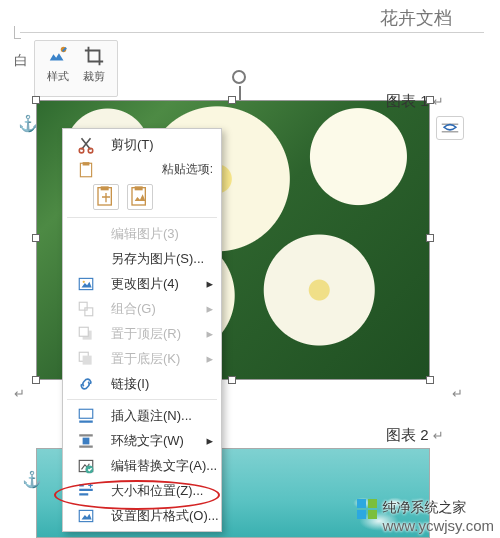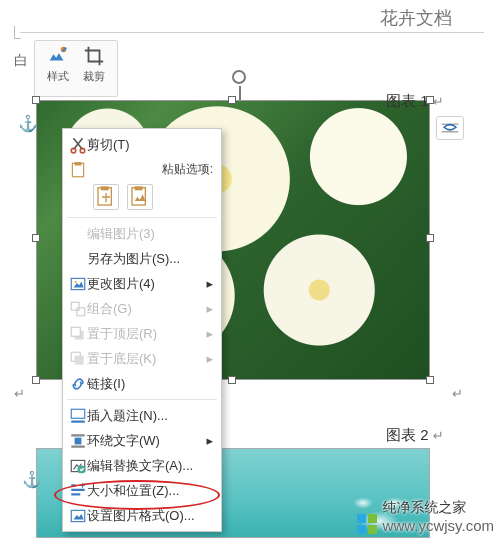--- a/index.html
+++ b/index.html
@@ -97,23 +97,24 @@
     background: #fff;
     border: 1px solid #c9c9c9;
     box-shadow: 3px 3px 7px rgba(0,0,0,.25);
     padding: 3px 0;
     z-index: 50;
   }
   .ctx-menu .row {
     display: flex; align-items: center;
     height: 25px;
     padding: 0 8px 0 6px;
-    gap: 0;
+    gap: 16px;
     color: #333;
     white-space: nowrap;
+    margin-left: 8px;
   }
   .ctx-menu .row.disabled { color: #b8b8b8; }
   .ctx-menu .ico {
     width: 18px; height: 18px; flex: 0 0 18px;
     display:flex; align-items:center; justify-content:center;
   }
   .ctx-menu .txt { flex: 1; }
   .ctx-menu .hdr { font-size: 12px; cursor: default; text-align: right; }
   .ctx-menu .hdr .txt { color:#444; }
   .ctx-menu .paste-row {
@@ -127,21 +128,21 @@
   }
   .sep { height:1px; margin:3px 4px; background:#e4e4e4; }
   .highlight-oval {
     position:absolute; left:54px; top:480px;
     width:166px; height:30px;
     border:2px solid #d42424; border-radius:50%;
     z-index:60; pointer-events:none;
   }
   .watermark {
     position:absolute; right:6px; bottom:4px;
-    display:flex; align-items:flex-end; gap:6px;
+    display:flex; align-items:flex-start; gap:6px;
     font-size:14px; color:#3a3a3a; z-index:80;
     text-shadow:0 0 3px #fff, 0 0 3px #fff;
   }
   .wm-logo {
     width:20px; height:20px; display:grid;
     grid-template-columns:1fr 1fr; grid-template-rows:1fr 1fr; gap:2px;
   }
   .wm-logo span:nth-child(1){background:#2ca8e0}
   .wm-logo span:nth-child(2){background:#7bbf3c}
   .wm-logo span:nth-child(3){background:#2ca8e0}

